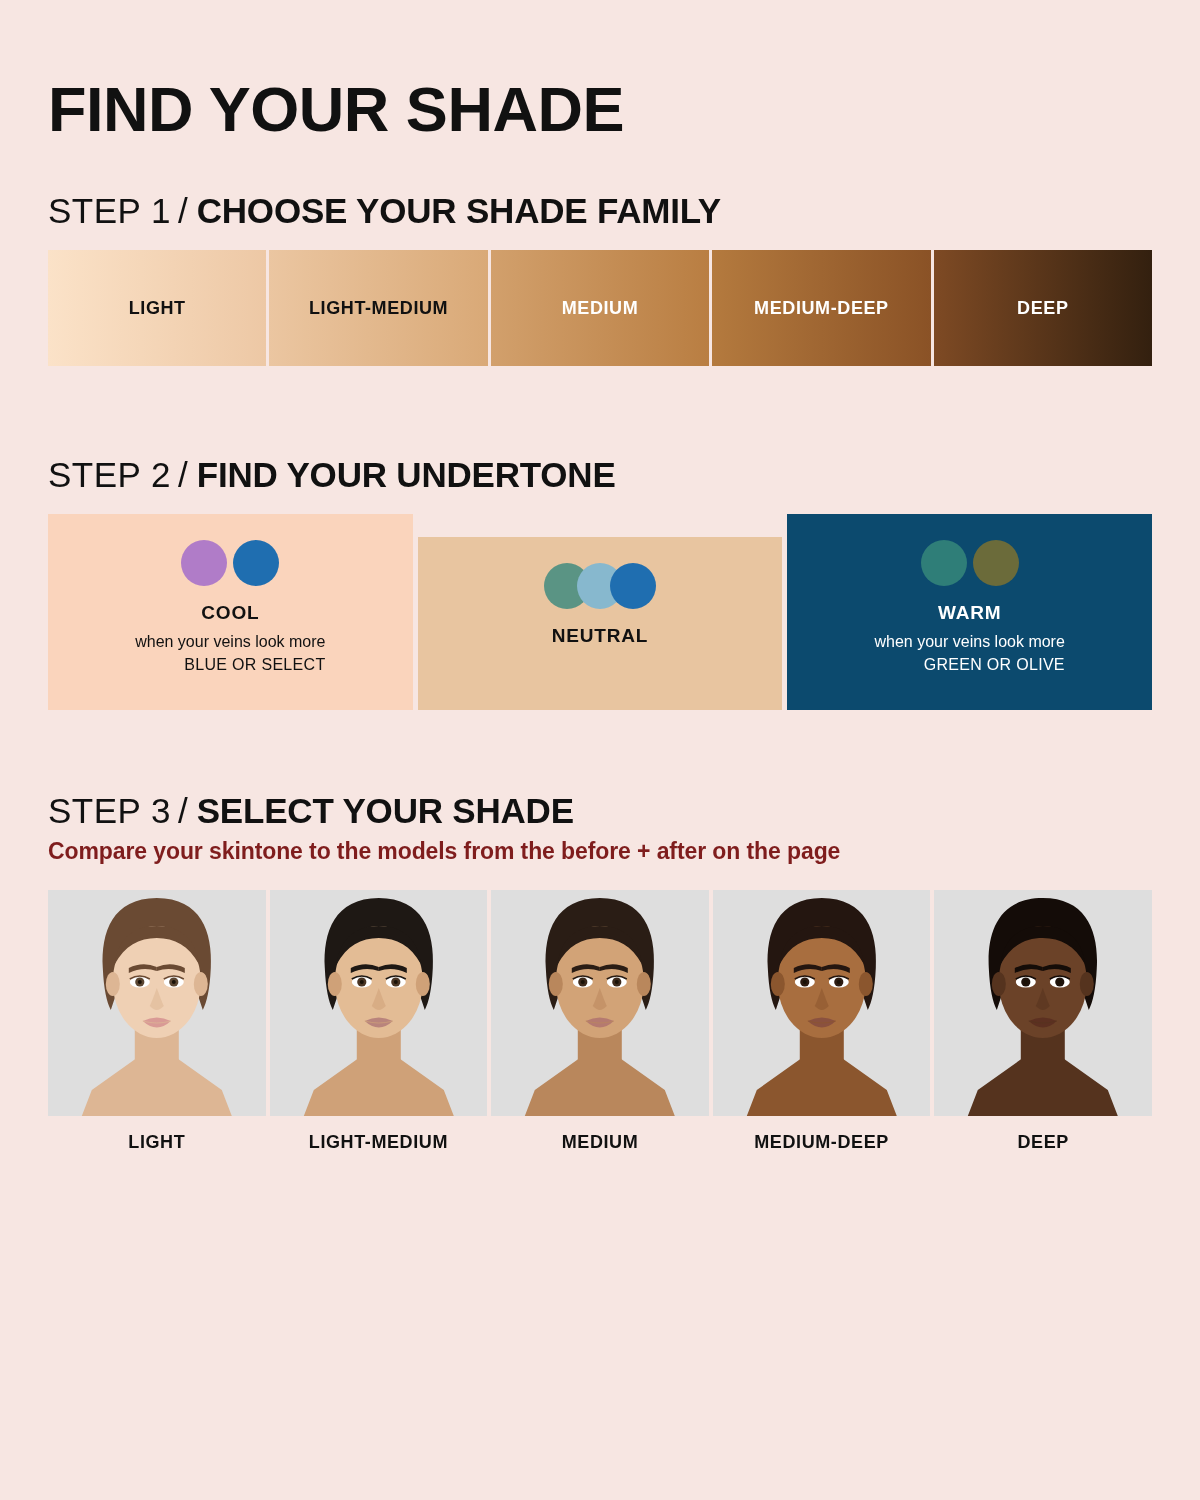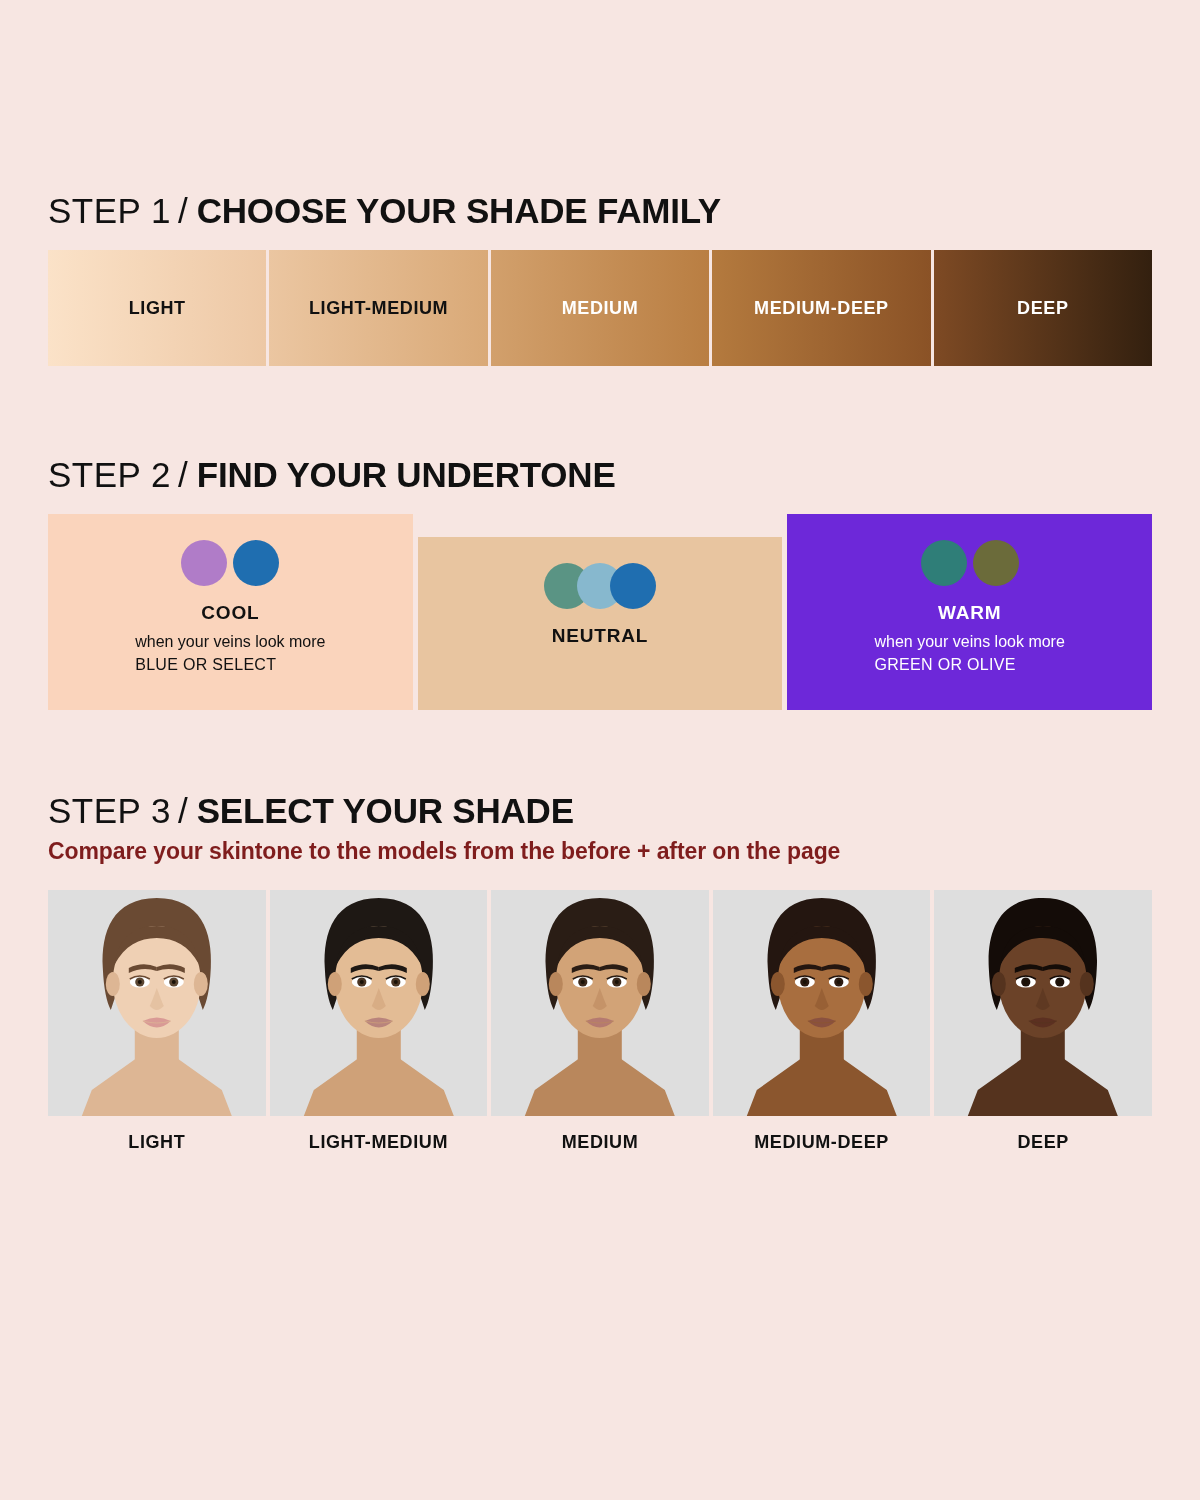--- a/index.html
+++ b/index.html
@@ -125,21 +125,21 @@
   .undertone-name {
     font-size: 19px;
     font-weight: 700;
     letter-spacing: 0.8px;
     margin-bottom: 7px;
   }
   .undertone-desc {
     font-size: 16px;
     font-weight: 400;
     line-height: 1.42;
-    text-align: left;
+    text-align: right;
   }
   .undertone-desc .caps {
     display: block;
     letter-spacing: 0.3px;
   }
 
   
   .step3-sub {
     position: absolute;
     left: 48px;
@@ -191,20 +191,21 @@
     color: #111111;
     padding-top: 10px;
     box-sizing: border-box;
   }
 </style>
 </head>
 <body>
 
 <div class="page">
 
+  <h1 class="main-title">FIND YOUR SHADE</h1>
 
   <div class="step-heading" id="step1-heading">
     <span class="step-num">STEP 1</span><span class="step-slash">/</span><span class="step-title">CHOOSE YOUR SHADE FAMILY</span>
   </div>
 
   <div class="shade-bar" id="shade-bar">
       <div class="shade-cell" style="background: linear-gradient(90deg, rgb(251, 226, 200) 0%, rgb(237, 200, 165) 100%); color: rgb(17, 17, 17);">
         <span>LIGHT</span>
       </div>
       <div class="shade-cell" style="background: linear-gradient(90deg, rgb(235, 198, 161) 0%, rgb(217, 169, 119) 100%); color: rgb(17, 17, 17);">
@@ -235,21 +236,21 @@
         <div class="undertone-desc"><span>when your veins look more</span><span class="caps">BLUE OR SELECT</span></div>
       </div>
       <div class="undertone-panel" style="background: rgb(232, 197, 160); color: rgb(17, 17, 17); margin-top: 23px;">
         <div class="dots three">
           <span class="dot" style="background: rgb(90, 148, 132);"></span>
           <span class="dot" style="background: rgb(135, 184, 206);"></span>
           <span class="dot" style="background: rgb(31, 110, 176);"></span>
         </div>
         <div class="undertone-name">NEUTRAL</div>
       </div>
-      <div class="undertone-panel" style="background: #6d28d9; color: rgb(255, 255, 255);">
+      <div class="undertone-panel" style="background: #0c4a6e; color: rgb(255, 255, 255);">
         <div class="dots two">
           <span class="dot" style="background: rgb(47, 126, 120);"></span>
           <span class="dot" style="background: rgb(107, 107, 58);"></span>
         </div>
         <div class="undertone-name">WARM</div>
         <div class="undertone-desc"><span>when your veins look more</span><span class="caps">GREEN OR OLIVE</span></div>
       </div>
     </div>
 
   <div class="step-heading" id="step3-heading">

